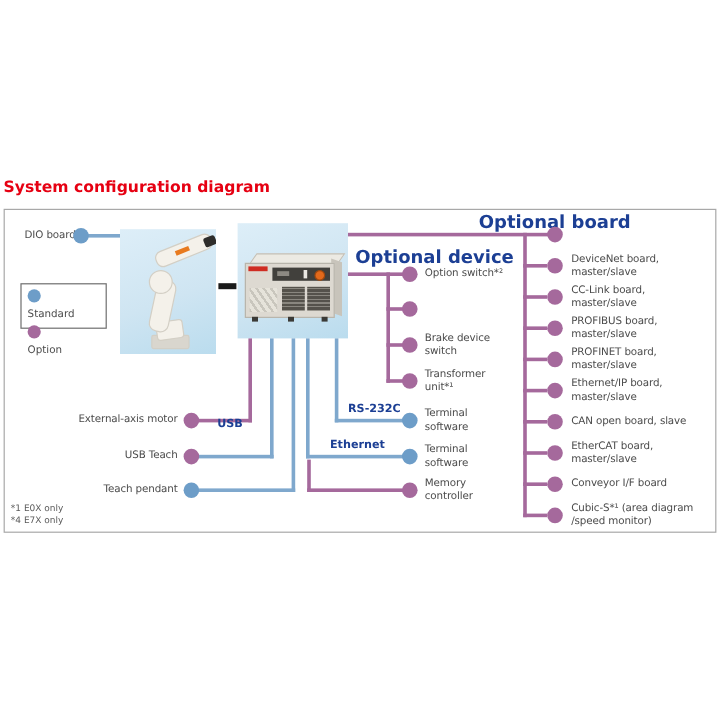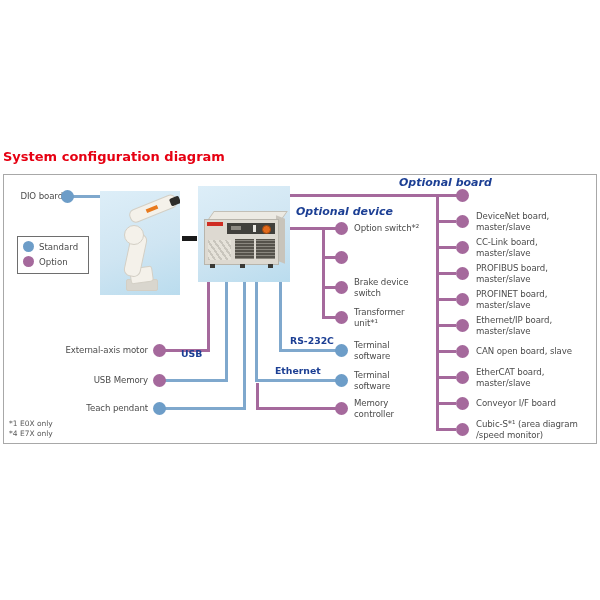--- a/index.html
+++ b/index.html
@@ -1,34 +1,34 @@
 <!DOCTYPE html>
 <html style="--title: #e60012; --header: #1c3f94; --standard: #6d9dc8; --option: #a5699c; --line_blue: #7fa8cd; --line_purple: #a5699c; --text: #4b4b4b; --border: #a8a8a8; --panel: #cfe5f2;"><head>
 <meta charset="utf-8">
 <style>
   html,body{margin:0;padding:0;background:#fff;width:600px;height:600px;overflow:hidden;}
   .stage{position:relative;width:600px;height:600px;font-family:"DejaVu Sans","Liberation Sans",sans-serif;}
   .title{position:absolute;left:3px;top:149px;font-size:13px;font-weight:bold;color:var(--title);}
   .outer{position:absolute;left:3px;top:174px;width:592px;height:268px;border:1px solid var(--border);}
   .lbl{position:absolute;font-size:8.6px;line-height:11px;color:var(--text);letter-spacing:-0.1px;white-space:nowrap;}
   .right{text-align:right;}
-  .hdr{position:absolute;font-size:11px;font-weight:bold;color:var(--header);white-space:nowrap;font-style:italic;}
+  .hdr{position:absolute;font-size:15px;font-weight:bold;color:var(--header);white-space:nowrap;}
   .bus{position:absolute;font-size:9.3px;font-weight:bold;color:var(--header);white-space:nowrap;}
   .foot{position:absolute;font-size:7.5px;line-height:10px;color:#5a5a5a;white-space:nowrap;}
   .hline,.vline{position:absolute;}
   .hline{height:3px;}
   .vline{width:3px;}
   .blue{background:var(--line_blue);}
   .purple{background:var(--line_purple);}
   .dot{position:absolute;width:13px;height:13px;border-radius:50%;}
   .std{background:var(--standard);}
   .opt{background:var(--option);}
   .panel{position:absolute;background:linear-gradient(160deg,#ddeef8 0%,var(--panel) 55%,#badcee 100%);overflow:hidden;}
   .legend{position:absolute;left:17px;top:236px;width:70px;height:36px;border:1px solid #6e6e6e;background:#fff;}
-  .legend-row{display:flex;align-items:flex-end;gap:5px;margin:4px 0 0 5px;}
+  .legend-row{display:flex;align-items:flex-start;gap:5px;margin:4px 0 0 5px;flex-direction:column;}
   .dot-s{width:11px;height:11px;border-radius:50%;flex:0 0 auto;}
   .legend-row span.txt{font-size:8.6px;color:var(--text);}
   .shape{position:absolute;}
   
   .rb{position:absolute;background:#f4f1ea;border:1px solid #d3cfc5;}
   
   .vent{background:repeating-linear-gradient(0deg,#8a877f 0 1px,#55524b 1px 3px);}
   .slats{background:repeating-linear-gradient(55deg,#c9c6bd 0 2px,#e6e3da 2px 5px);}
 </style>
 </head>
@@ -86,21 +86,21 @@
   </div>
 
   <div class="vline purple" style="left:207px;top:282px;height:70px"></div>
   <div class="hline purple" style="left:160px;top:349px;width:50px"></div>
   <div class="dot opt" style="left:153px;top:344px"></div>
   <div class="lbl right" style="left:38px;top:345px;width:110px">External-axis motor</div>
 
   <div class="vline blue" style="left:225px;top:282px;height:100px"></div>
   <div class="hline blue" style="left:160px;top:379px;width:68px"></div>
   <div class="dot opt" style="left:153px;top:374px"></div>
-  <div class="lbl right" style="left:58px;top:375px;width:90px">USB Memory</div>
+  <div class="lbl right" style="left:58px;top:375px;width:90px">USB Teach</div>
   <div class="bus" style="left:181px;top:348px">USB</div>
 
   <div class="vline blue" style="left:243px;top:282px;height:128px"></div>
   <div class="hline blue" style="left:160px;top:407px;width:86px"></div>
   <div class="dot std" style="left:153px;top:402px"></div>
   <div class="lbl right" style="left:58px;top:403px;width:90px">Teach pendant</div>
 
   <div class="foot" style="left:9px;top:419px">*1 E0X only</div>
   <div class="foot" style="left:9px;top:429px">*4 E7X only</div>
 

